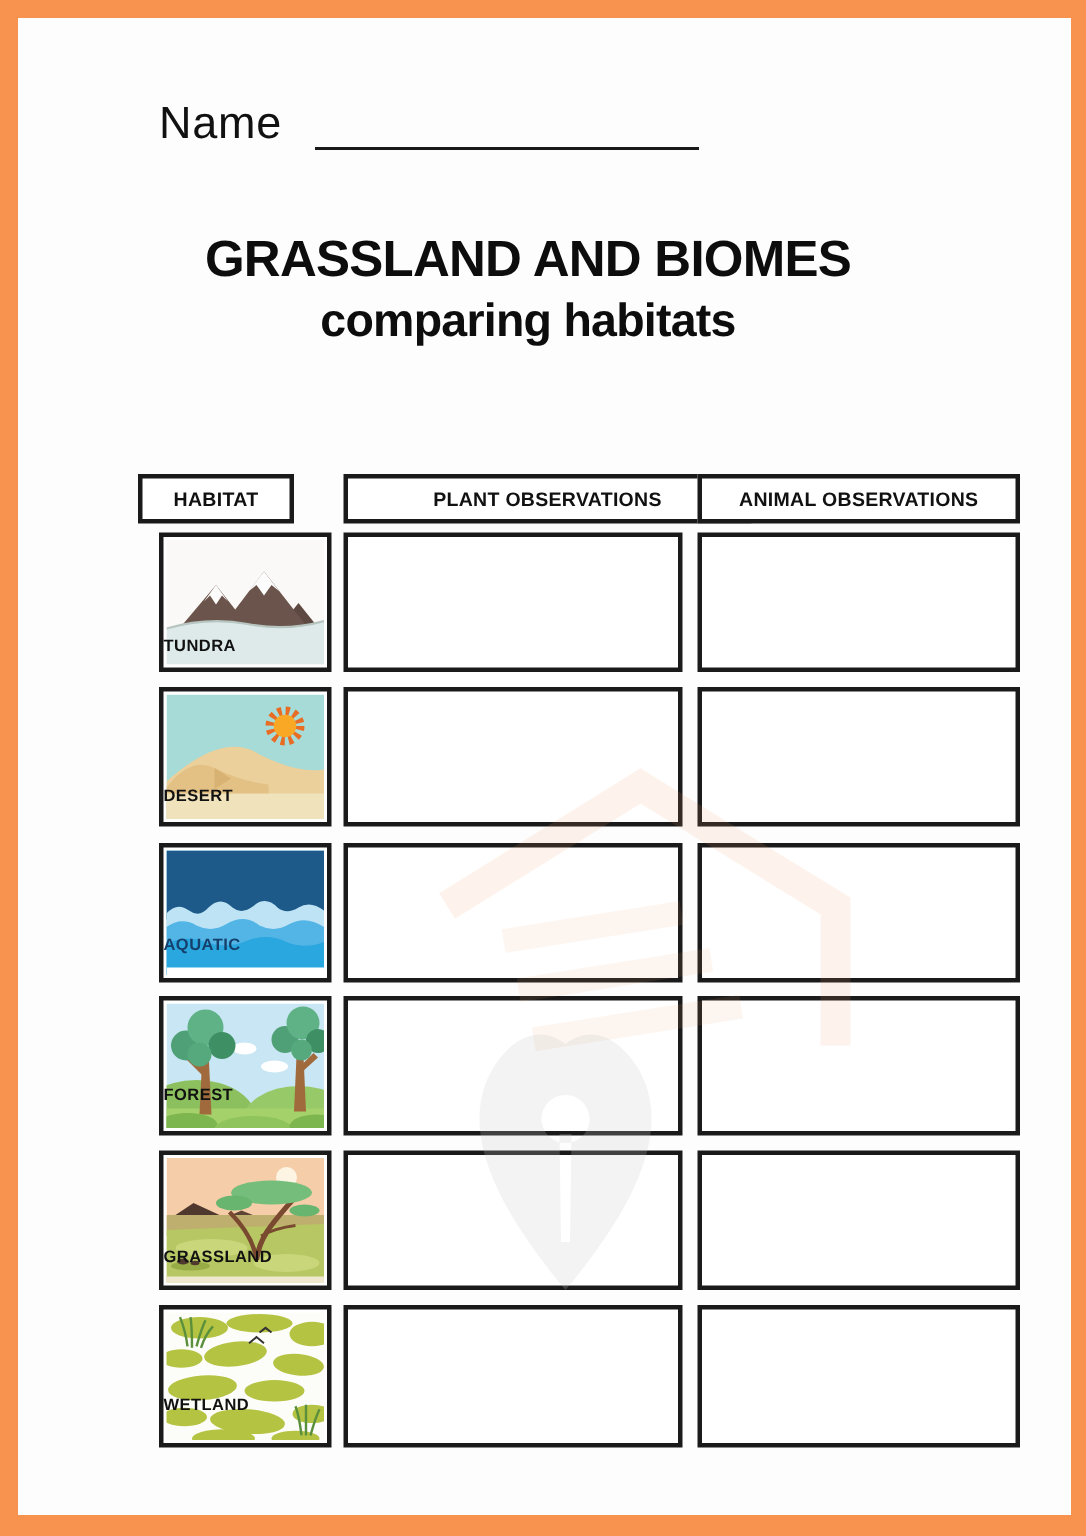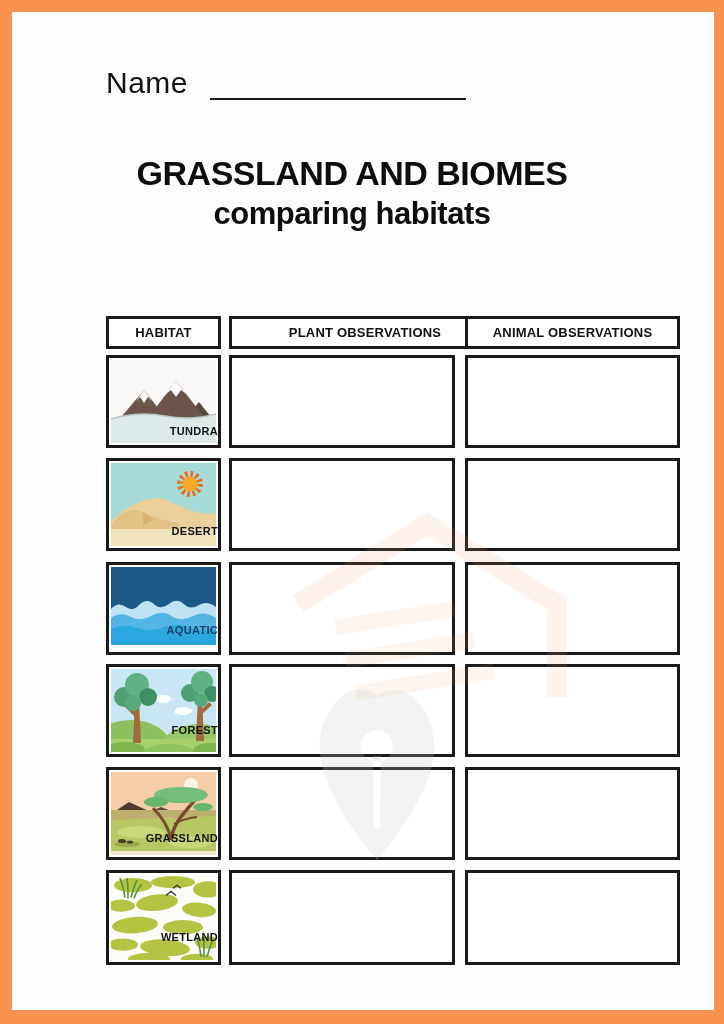--- a/index.html
+++ b/index.html
@@ -38,32 +38,32 @@
     text-align: center; font-size: 15.5px; line-height: 22px; color: #222;
   }
 
   .hdr {
     height: 33px;
     border: 3px solid #1a1a1a; background: #fff;
     display: flex; align-items: center; justify-content: center;
     font-size: 13px; font-weight: 700; color: #111; letter-spacing: 0.2px;
     top: 304px;
   }
-  .hdr-habitat { left: 94px; width: 115px; }
+  .hdr-habitat { left: 80px; width: 104px; }
   .hdr-plant   { left: 217px; width: 272px; }
   .hdr-animal  { left: 453px; width: 215px; }
 
   .cell {
     border: 3px solid #1a1a1a; background: #fff;
   }
   .habitat-cell { left: 94px; width: 115px; height: 93px; padding: 2px; }
   .habitat-cell svg { width: 100%; height: 100%; display: block; }
   .habitat-cell { position: absolute; }
   .hab-label {
-    position: absolute; left: 0; width: 100%; text-align: right;
+    position: absolute; left: 0; width: 100%; text-align: left;
     font-size: 11px; font-weight: 700; color: #111; letter-spacing: 0.3px;
   }
   .obs-plant  { left: 217px; width: 226px; height: 93px; }
   .obs-animal { left: 453px; width: 215px; height: 93px; }
 
   .r1 { top: 343px; } .r2 { top: 446px; } .r3 { top: 550px; }
   .r4 { top: 652px; } .r5 { top: 755px; } .r6 { top: 858px; height: 95px; }
 
   .watermark {
     left: 268px; top: 480px; width: 295px; height: 372px;

